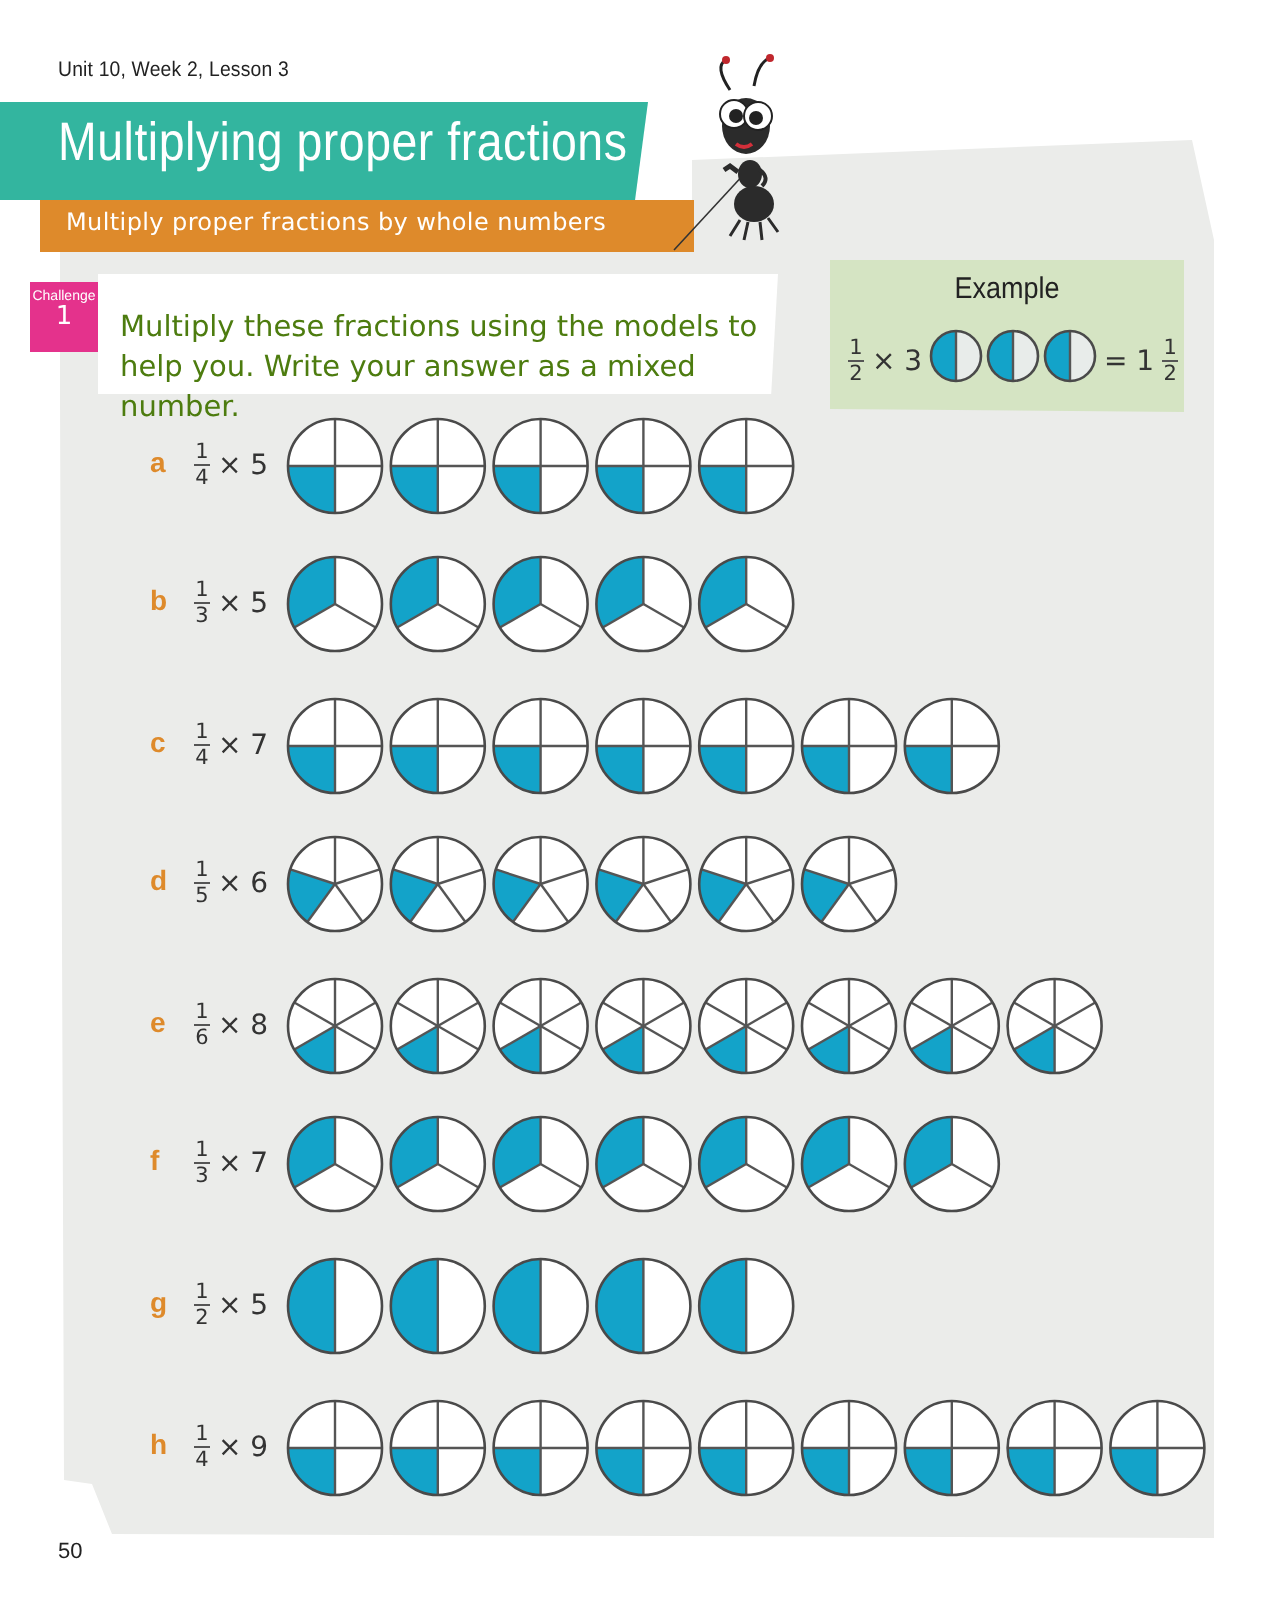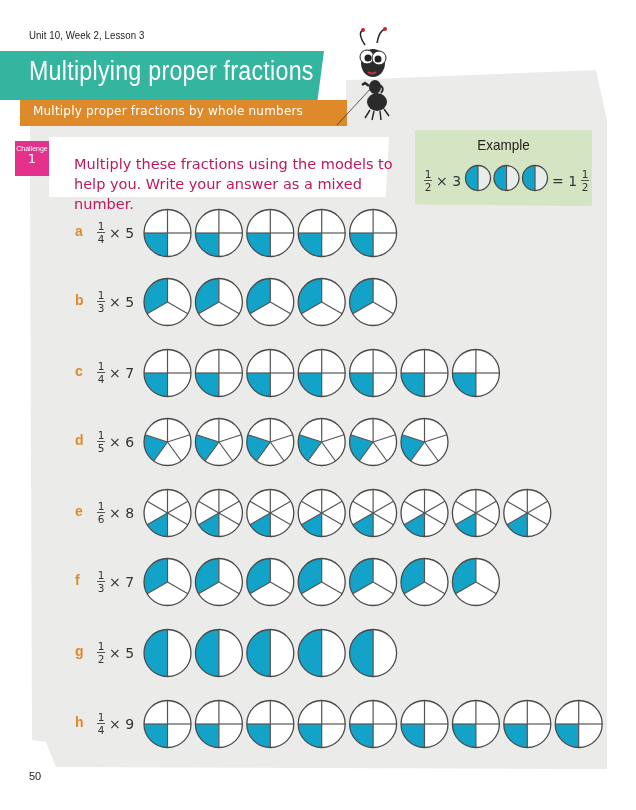--- a/index.html
+++ b/index.html
@@ -8,21 +8,21 @@
   #lesson{left:29px;top:29px;font-size:10.5px;font-family:"Liberation Sans Narrow","Liberation Sans",sans-serif;color:#222;letter-spacing:0.1px;transform:scaleX(0.92);transform-origin:left;}
   #panel{left:0;top:0;width:636px;height:810px;}
   #teal{left:0;top:51px;width:324px;height:49px;background:#33b59f;clip-path:polygon(0 0,100% 0,98% 100%,0 100%);}
   #title{left:29px;top:56px;font-size:27px;color:#ffffff;font-family:"Liberation Sans Narrow","Liberation Sans",sans-serif;transform:scaleX(0.86);transform-origin:left;letter-spacing:0.3px;white-space:nowrap;}
   #orange{left:20px;top:100px;width:327px;height:26px;background:#de8a2b;}
   #subtitle{left:33px;top:104px;font-size:12px;color:#ffffff;white-space:nowrap;letter-spacing:0.2px;}
   #badge{left:15px;top:141px;width:34px;height:35px;background:#e4328c;color:#fff;text-align:center;}
   #badge .l1{font-size:7px;margin-top:4px;font-family:"Liberation Sans",sans-serif;}
   #badge .l2{font-size:13px;line-height:14px;}
   #instr{left:49px;top:137px;width:340px;height:60px;background:#ffffff;clip-path:polygon(0 0,100% 0,99% 100%,0 100%);}
-  #instr-text{left:74px;top:154px;font-size:14.5px;line-height:20px;color:#be185d;width:330px;}
+  #instr-text{left:60px;top:154px;font-size:14.5px;line-height:20px;color:#4d7c0f;width:330px;}
   #example{left:415px;top:130px;width:177px;height:76px;background:#d5e4c3;clip-path:polygon(0 0,100% 0,100% 100%,0 98%);}
   #ex-title{left:415px;top:136px;width:177px;text-align:center;font-size:15px;color:#222;font-family:"Liberation Sans Narrow","Liberation Sans",sans-serif;transform:scaleX(0.9);}
   .frac{display:inline-flex;flex-direction:column;align-items:center;font-size:10.5px;line-height:10px;color:#333;vertical-align:middle;}
   .frac .bar{width:8px;height:1px;background:#555;margin:1px 0;}
   .rowlabel{font-size:14px;color:#de8a2b;font-weight:bold;font-family:"Liberation Sans",sans-serif;}
   .expr{font-size:14px;color:#333;display:flex;align-items:center;gap:4px;}
   #pageno{left:29px;top:770px;font-size:11px;color:#222;font-family:"Liberation Sans Narrow","Liberation Sans",sans-serif;}
   svg.circles{position:absolute;left:0;top:0;}
 </style>
 </head>

